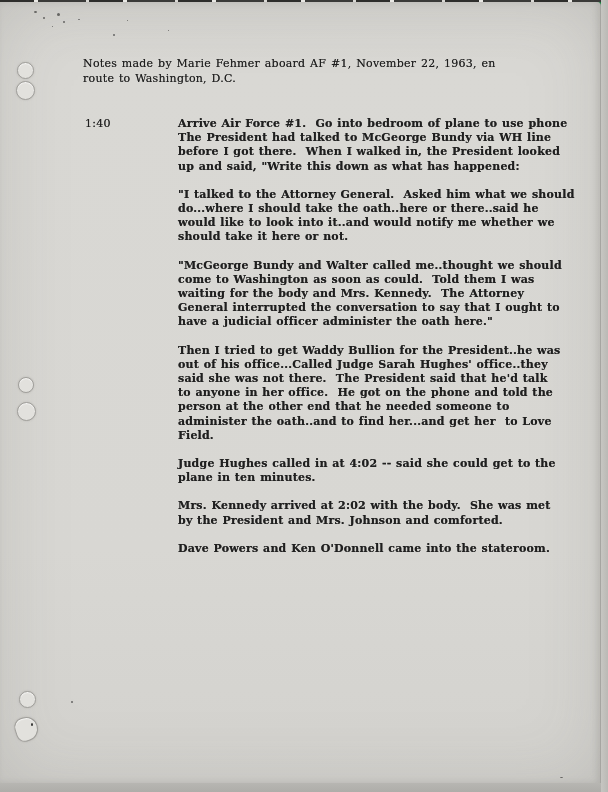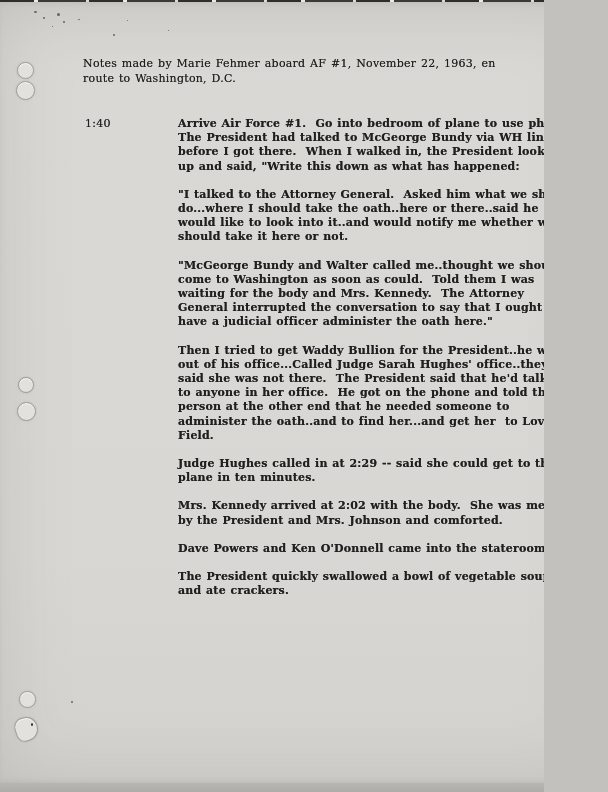--- a/index.html
+++ b/index.html
@@ -4,21 +4,21 @@
 <style>
   html, body { margin: 0; padding: 0; }
   body {
     width: 608px; height: 792px;
     background: #c2c1bd;
     font-family: "DejaVu Serif", serif;
     overflow: hidden;
   }
   .scan {
     position: relative;
-    width: 544px; height: 792px;
+    width: 608px; height: 792px;
     background: #15803d;
     overflow: hidden;
   }
   .top-edge {
     position: absolute; top: 0; left: 0;
     width: 608px; height: 2px;
     background: repeating-linear-gradient(90deg,
       #2e2e2c 0 34px, #e9e8e4 34px 38px, #3a3a38 38px 86px, #d9d8d4 86px 89px);
   }
   .page {
@@ -140,25 +140,23 @@
 waiting for the body and Mrs. Kennedy.  The Attorney
 General interrupted the conversation to say that I ought to
 have a judicial officer administer the oath here."</div>
       <div class="para">Then I tried to get Waddy Bullion for the President..he was
 out of his office...Called Judge Sarah Hughes' office..they
 said she was not there.  The President said that he'd talk
 to anyone in her office.  He got on the phone and told the
 person at the other end that he needed someone to
 administer the oath..and to find her...and get her  to Love
 Field.</div>
-      <div class="para">Judge Hughes called in at 2:29 -- said she could get to the
+      <div class="para">Judge Hughes called in at 4:02 -- said she could get to the
 plane in ten minutes.</div>
       <div class="para">Mrs. Kennedy arrived at 2:02 with the body.  She was met
 by the President and Mrs. Johnson and comforted.</div>
       <div class="para">Dave Powers and Ken O'Donnell came into the stateroom.</div>
-      <div class="para">The President quickly swallowed a bowl of vegetable soup
-and ate crackers.</div>
     </div>
   </div>
 
   <div class="right-shade"></div>
   <div class="bottom-shade"></div>
 </div>
 
 </body></html>

